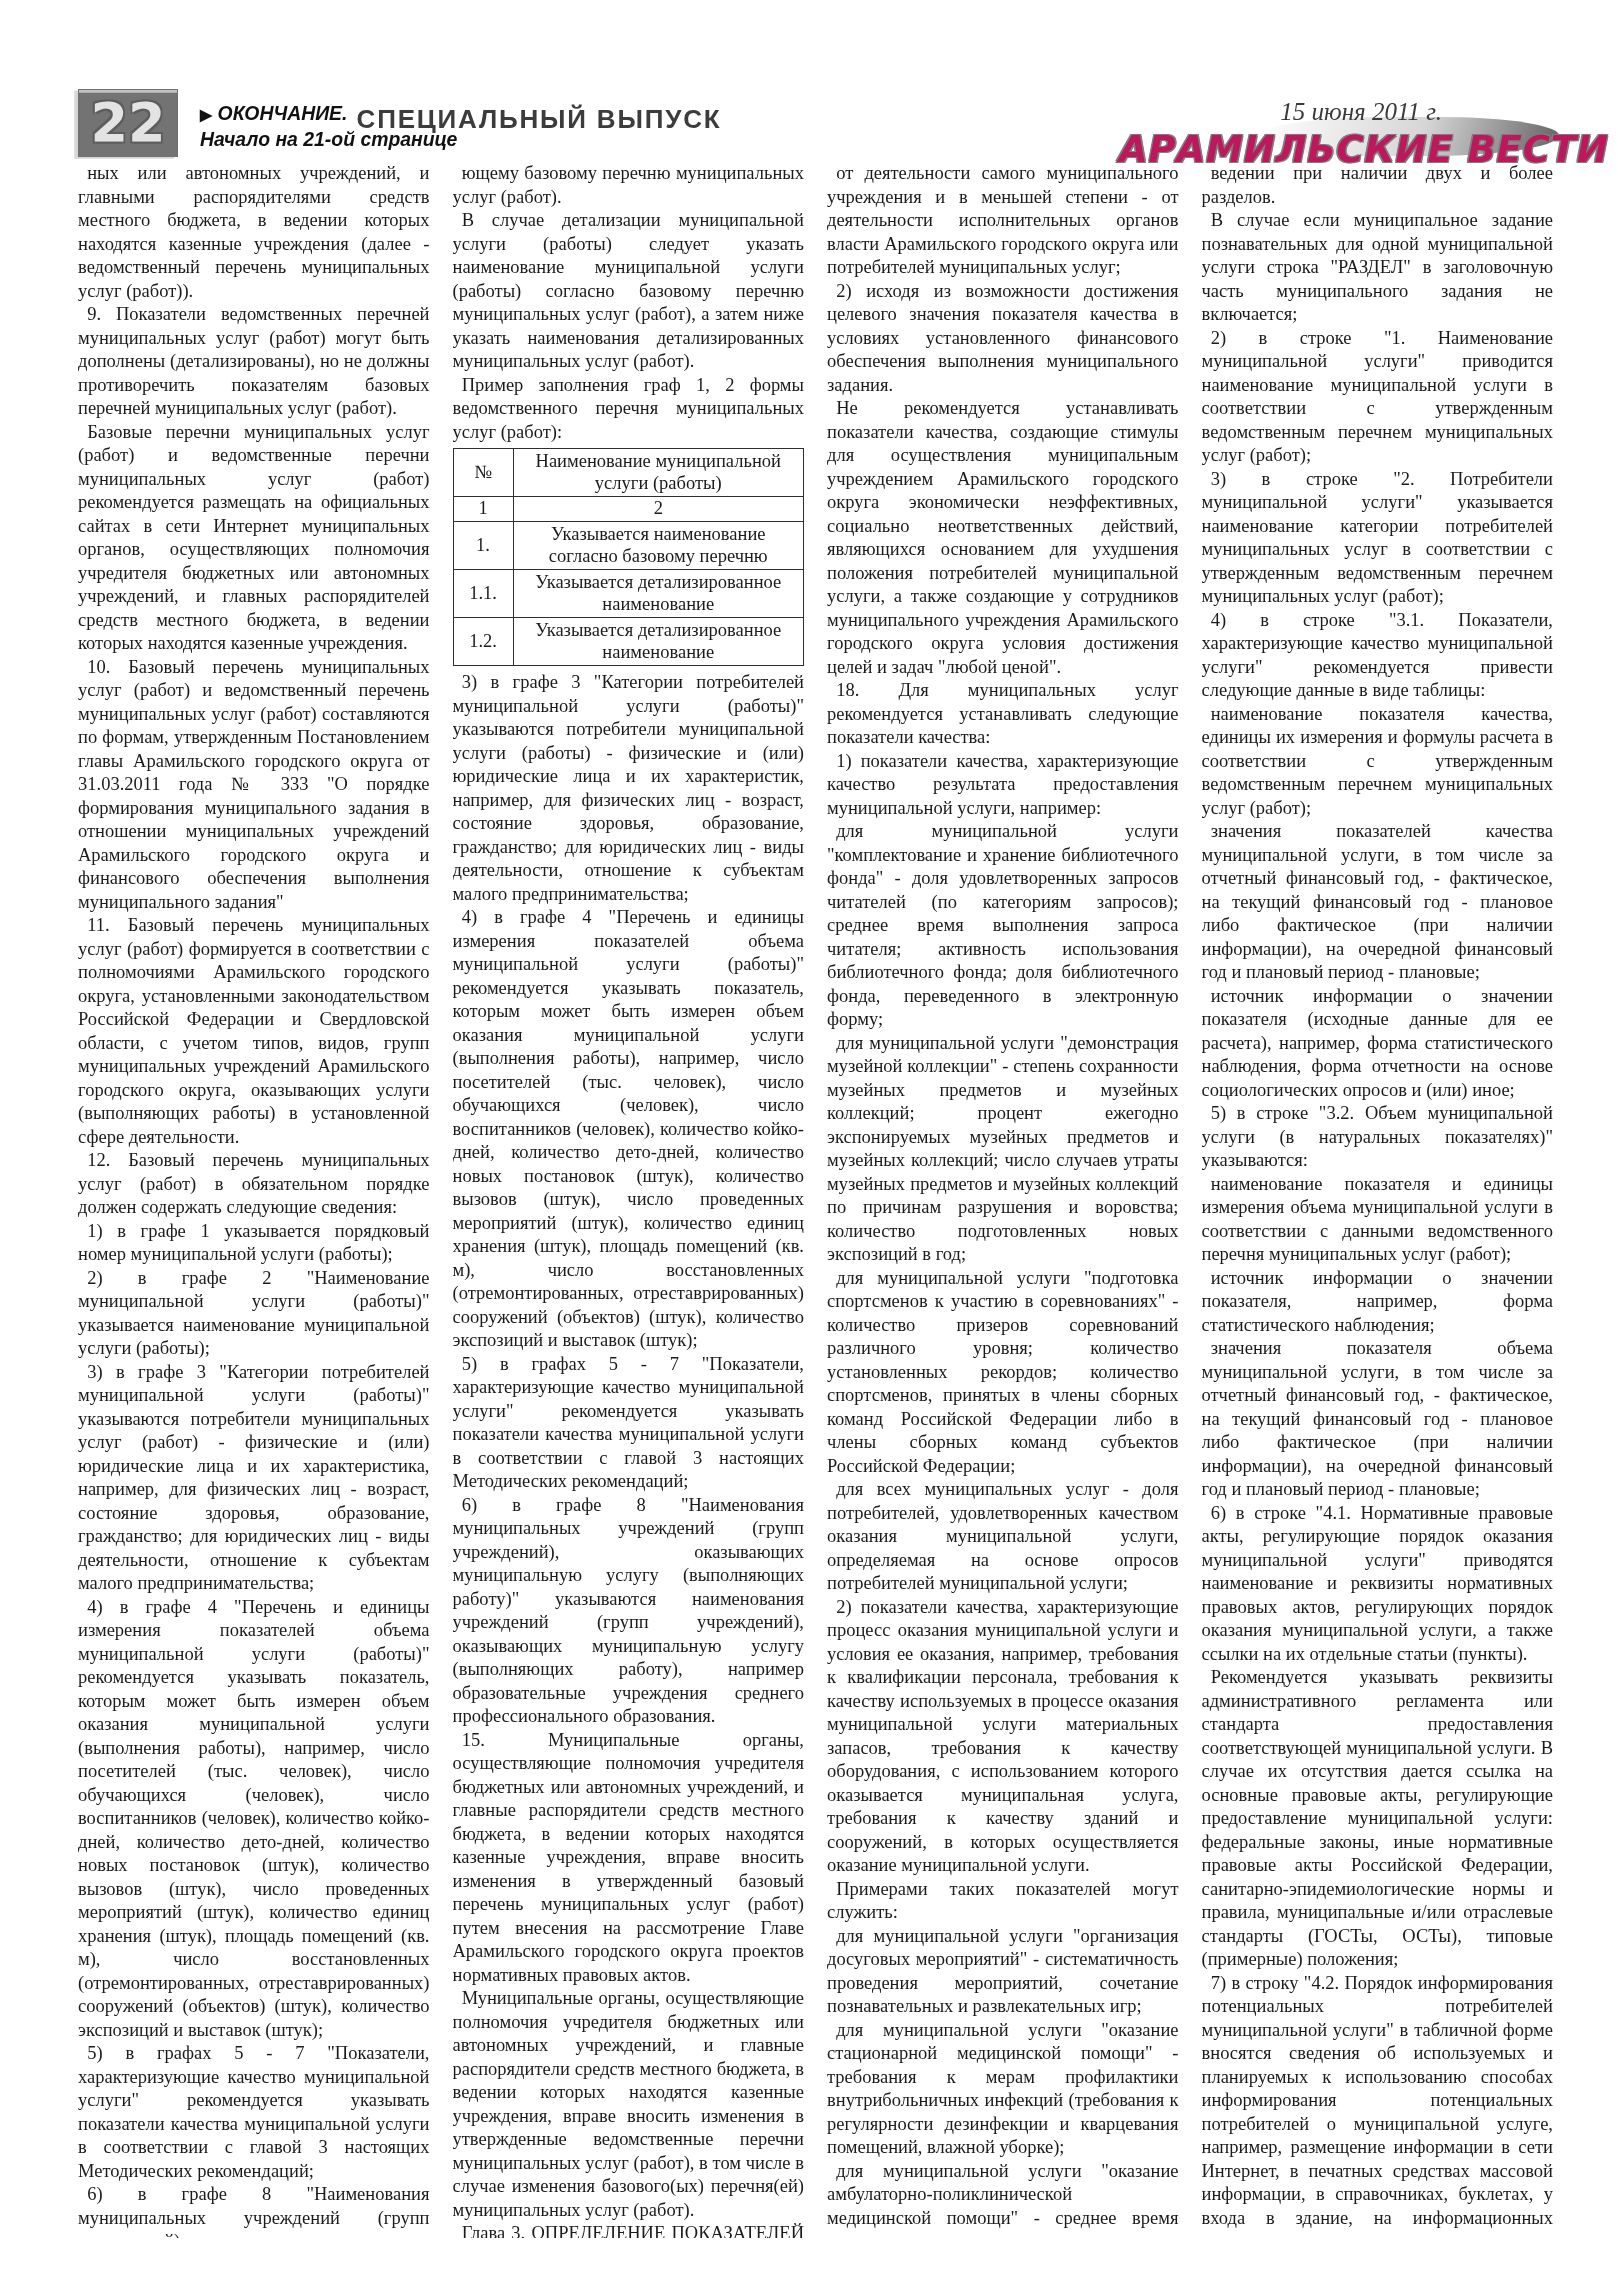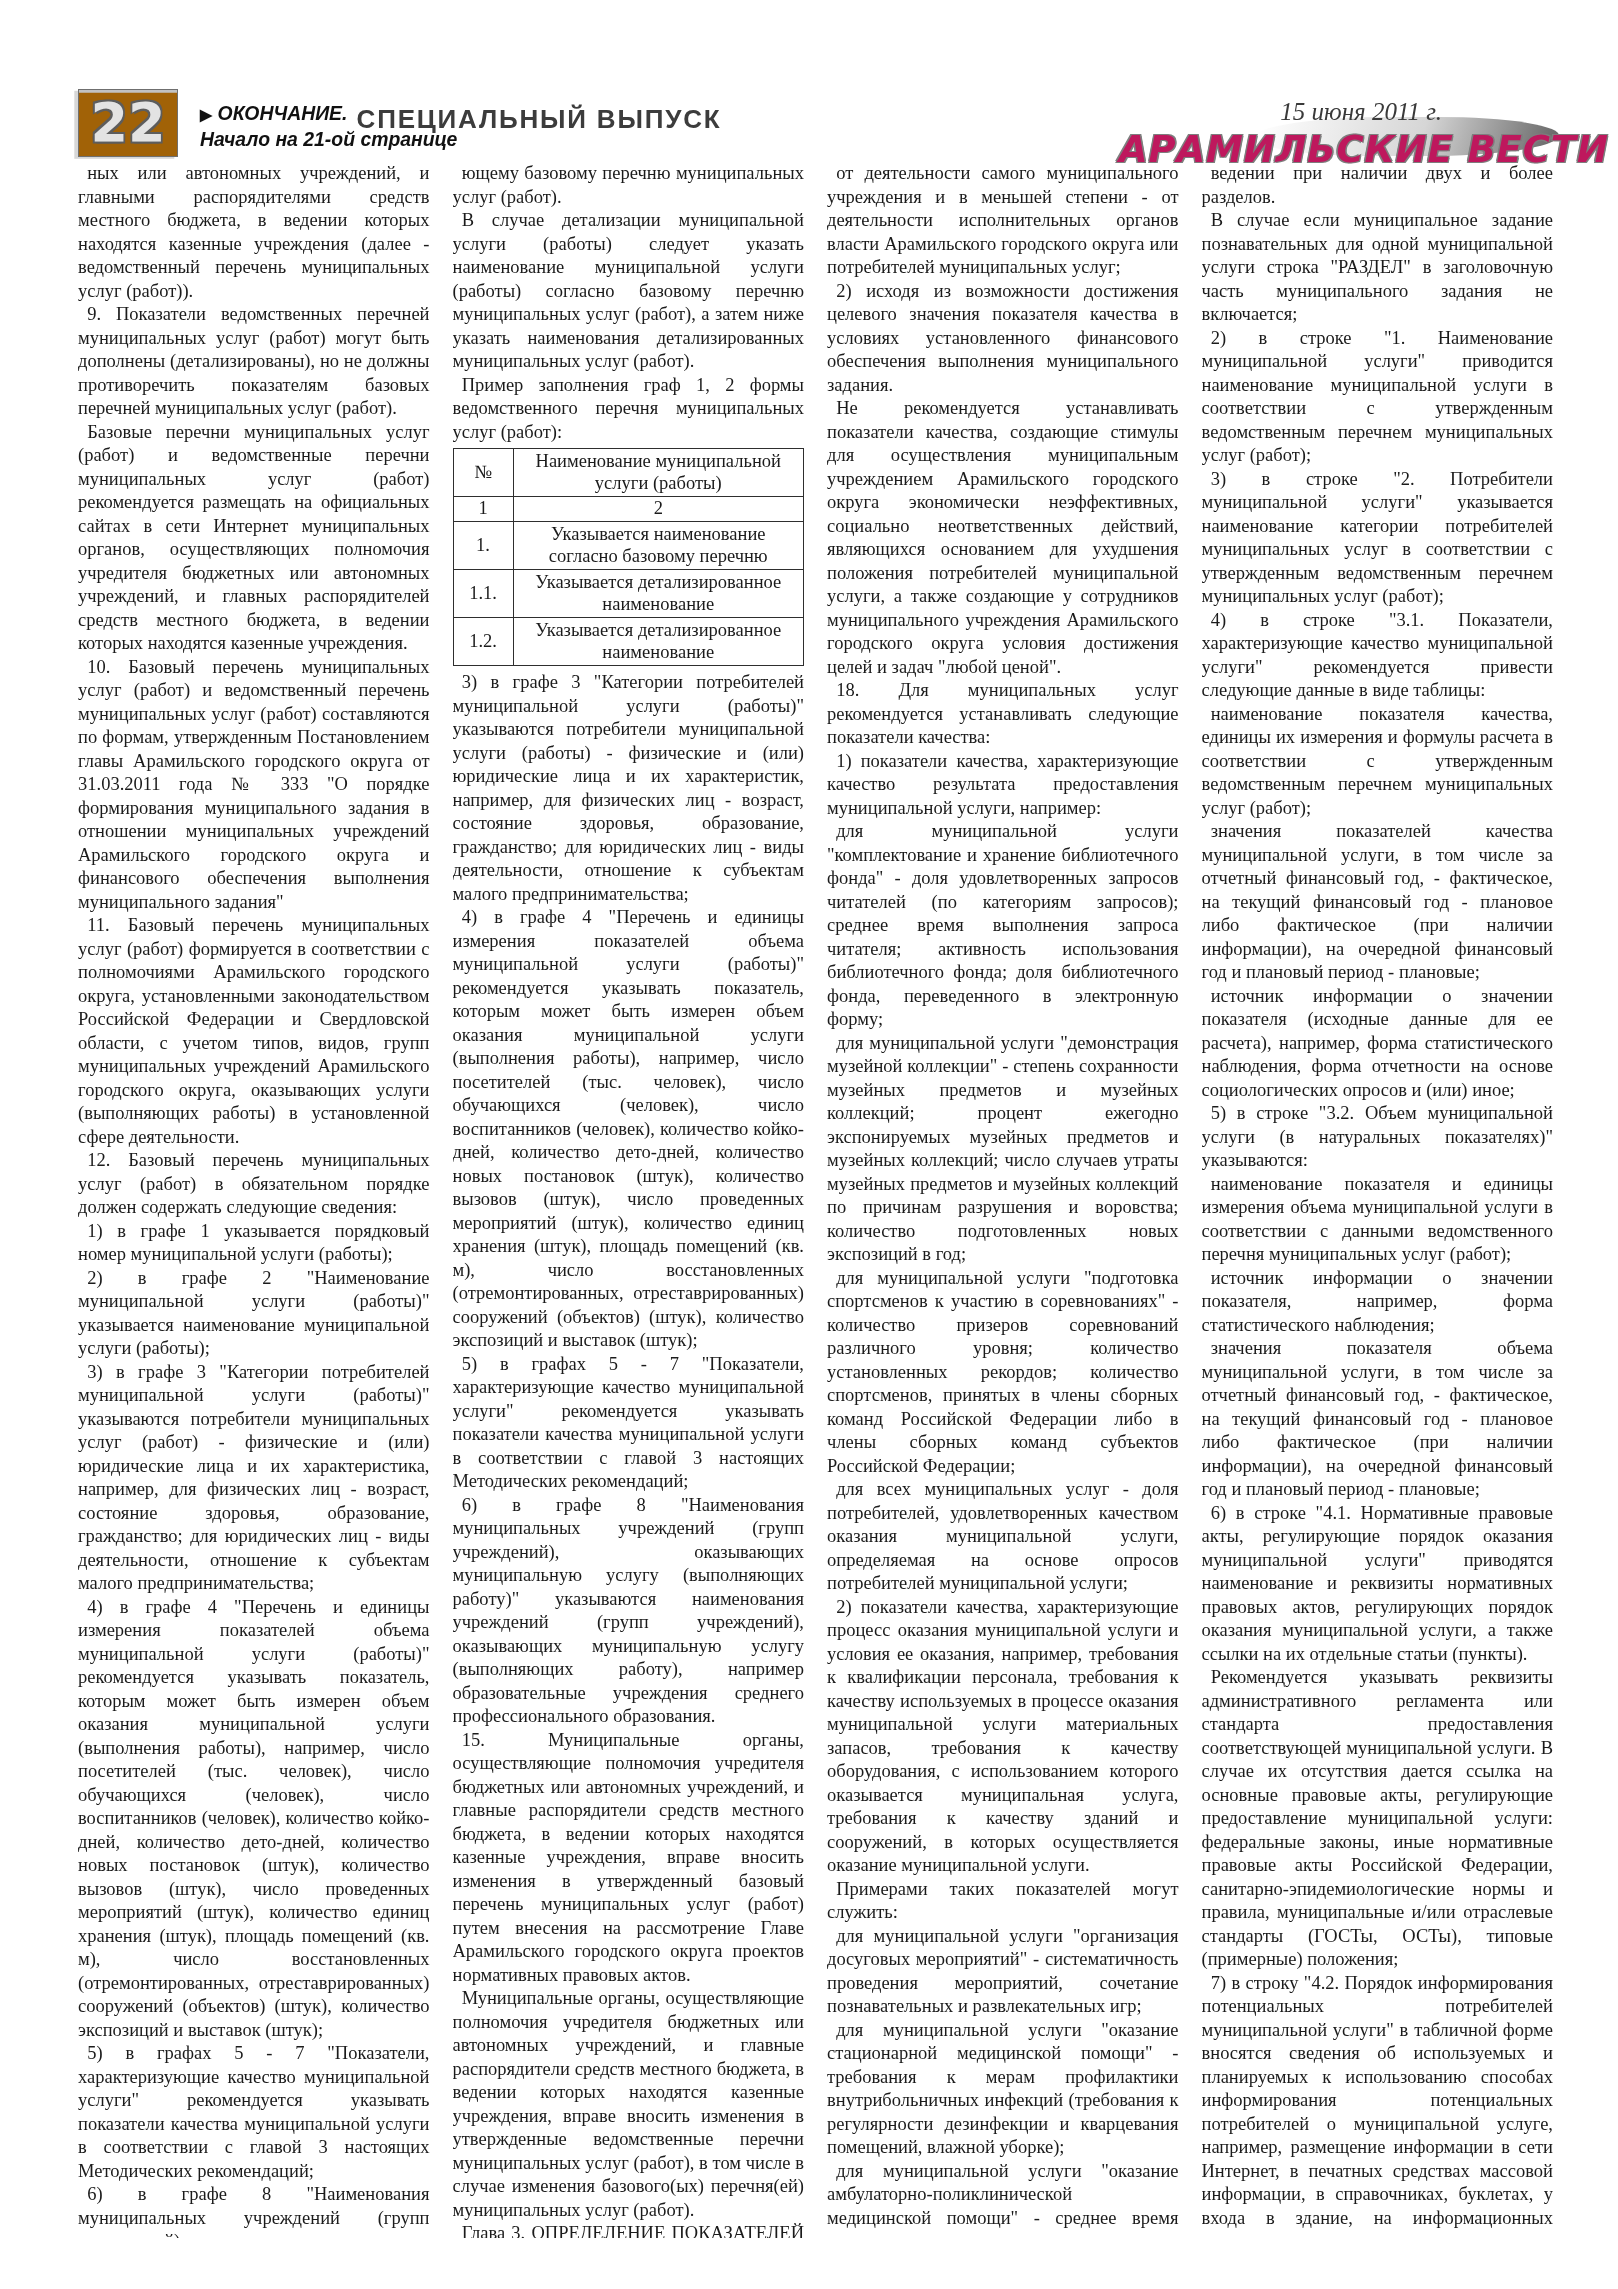--- a/index.html
+++ b/index.html
@@ -7,21 +7,21 @@
     width:1619px;height:2290px;background:#ffffff;position:relative;
     font-family:"Liberation Serif", serif;color:#1b1b1b;
     -webkit-font-smoothing:antialiased;
   }
   .page{position:absolute;inset:0;overflow:hidden;}
 
   
   .header{position:absolute;left:78px;right:66px;top:89px;height:70px;}
   .pagenum-box{
     position:absolute;left:0;top:0;width:98px;height:66px;
-    background:#a16207;border:0.9px solid #6f6f6f;
+    background:#737373;border:0.9px solid #6f6f6f;
     box-shadow:-3.7px 1.8px 0 #d7d7d7, inset 0 2.8px 0 #c2c2c2;
     display:flex;align-items:center;justify-content:center;
   }
   .pagenum{
     font-family:"DejaVu Sans",sans-serif;font-weight:bold;font-size:54px;color:#e3e3e3;
     text-shadow:-1.8px -1.8px 0 #5d5d5d,1.8px -1.8px 0 #5d5d5d,-1.8px 1.8px 0 #5d5d5d,1.8px 1.8px 0 #5d5d5d;
     line-height:1;
   }
   .continuation{
     position:absolute;left:122px;top:11px;

